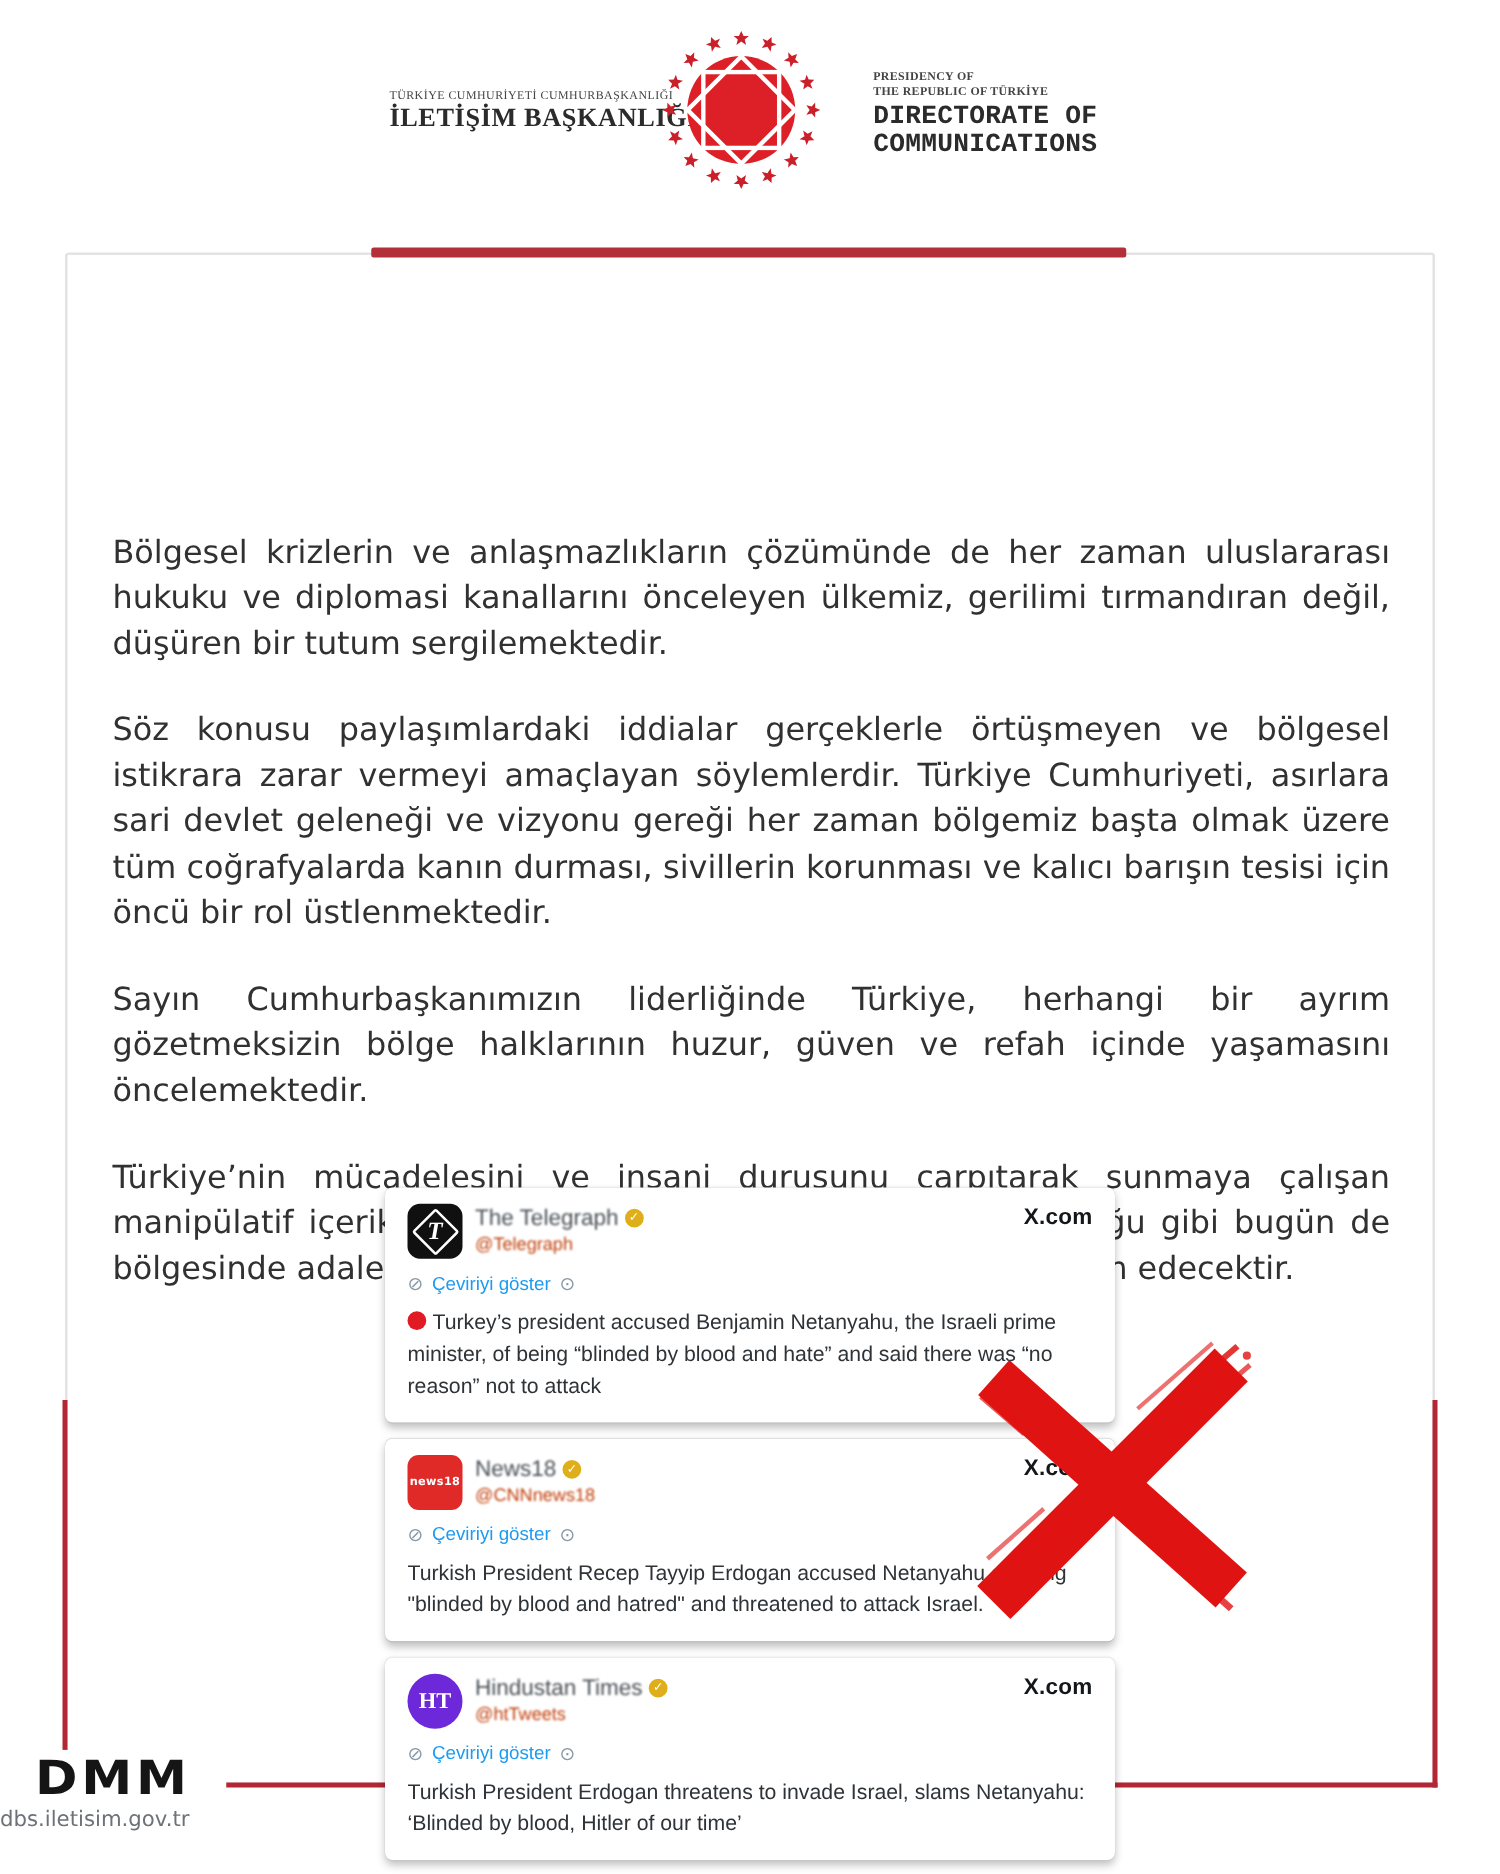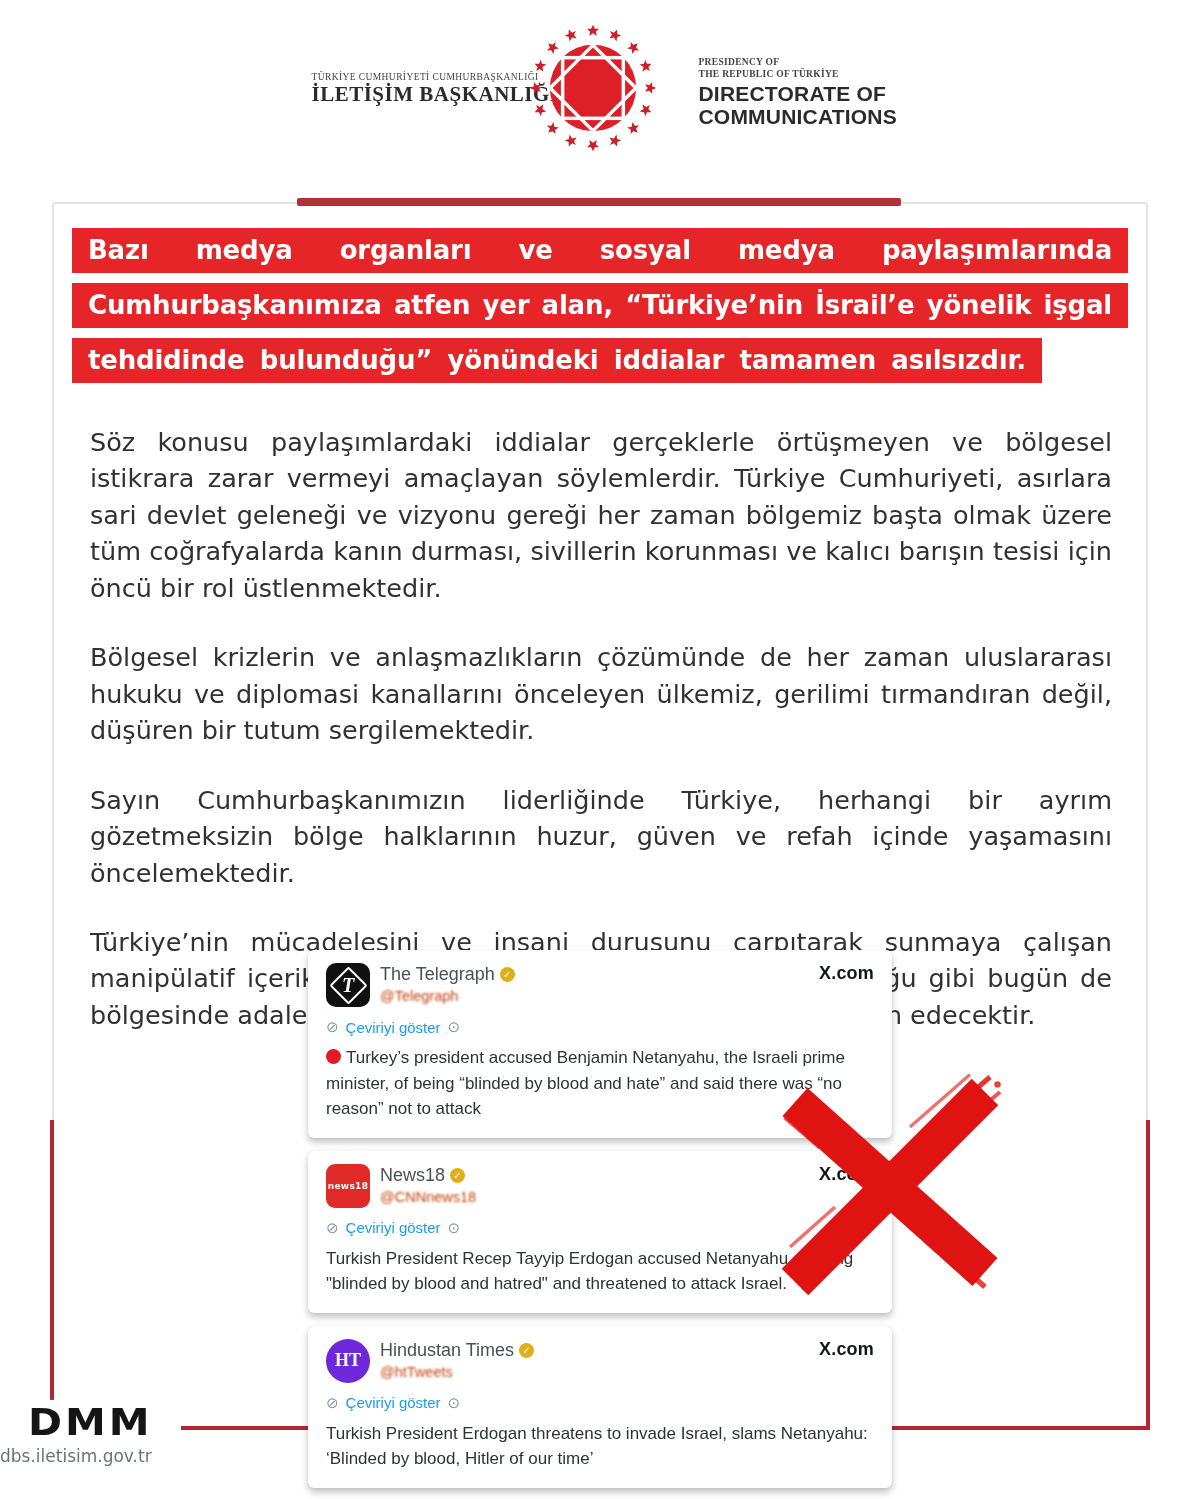--- a/index.html
+++ b/index.html
@@ -6,21 +6,21 @@
   body { background:#fff; font-family:"DejaVu Sans", sans-serif; }
   .page { position:relative; width:1200px; height:1499px; background:#ffffff; overflow:hidden; margin:0 auto; }
 
   
   .header { position:absolute; top:28px; left:0; width:100%; display:flex; justify-content:center; align-items:center; gap:26px; }
   .h-left { width:195px; text-align:left; color:#2f2f2f; margin-top:-18px; }
   .h-left .small { font-family:"Liberation Serif", serif; font-size:9.5px; letter-spacing:0.4px; white-space:nowrap; color:#444; }
   .h-left .large { font-family:"Liberation Serif", serif; font-size:21px; font-weight:700; letter-spacing:0.5px; white-space:nowrap; color:#2b2b2b; }
   .h-right { width:190px; text-align:left; color:#2f2f2f; margin-top:-10px; }
   .h-right .small { font-family:"Liberation Serif", serif; font-size:9.5px; font-weight:700; letter-spacing:0.3px; color:#444; line-height:1.25; }
-  .h-right .large { font-family:Liberation Sans, sans-serif; font-size:21px; font-weight:700; color:#2b2b2b; line-height:1.08; margin-top:2px; letter-spacing:0.2px; }
+  .h-right .large { font-family:Liberation Mono, monospace; font-size:21px; font-weight:700; color:#2b2b2b; line-height:1.08; margin-top:2px; letter-spacing:0.2px; }
   .emblem-wrap { width:140px; height:140px; }
 
   
   .frame { position:absolute; left:52px; top:202px; width:1096px; height:1226px; border:2px solid #e3e3e3; border-radius:3px; }
   .top-bar { position:absolute; left:297px; top:198px; width:604px; height:8px; background:#b33038; border-radius:2px; }
   .bracket-left { position:absolute; left:50px; top:1120px; width:348px; height:310px; border-left:4px solid #b22733; border-bottom:4px solid #b22733; }
   .bracket-right { position:absolute; left:802px; top:1120px; width:348px; height:310px; border-right:4px solid #b22733; border-bottom:4px solid #b22733; }
 
   
   .headline { position:absolute; left:72px; top:228px; width:1056px; }
@@ -116,29 +116,24 @@
         <div>COMMUNICATIONS</div>
       </div>
     </div>
   </div>
 
   <div class="frame"></div>
   <div class="top-bar"></div>
   <div class="bracket-left"></div>
   <div class="bracket-right"></div>
 
-  <div class="headline">
-    <div class="hl-line">Bazı medya organları ve sosyal medya paylaşımlarında</div>
-    <div class="hl-line">Cumhurbaşkanımıza atfen yer alan, “Türkiye’nin İsrail’e yönelik işgal</div>
-    <div class="hl-line narrow">tehdidinde bulunduğu” yönündeki iddialar tamamen asılsızdır.</div>
-  </div>
 
   <div class="body-text">
+    <p>Bölgesel krizlerin ve anlaşmazlıkların çözümünde de her zaman uluslararası hukuku ve diplomasi kanallarını önceleyen ülkemiz, gerilimi tırmandıran değil, düşüren bir tutum sergilemektedir.</p>
     <p>Söz konusu paylaşımlardaki iddialar gerçeklerle örtüşmeyen ve bölgesel istikrara zarar vermeyi amaçlayan söylemlerdir. Türkiye Cumhuriyeti, asırlara sari devlet geleneği ve vizyonu gereği her zaman bölgemiz başta olmak üzere tüm coğrafyalarda kanın durması, sivillerin korunması ve kalıcı barışın tesisi için öncü bir rol üstlenmektedir.</p>
-    <p>Bölgesel krizlerin ve anlaşmazlıkların çözümünde de her zaman uluslararası hukuku ve diplomasi kanallarını önceleyen ülkemiz, gerilimi tırmandıran değil, düşüren bir tutum sergilemektedir.</p>
     <p>Sayın Cumhurbaşkanımızın liderliğinde Türkiye, herhangi bir ayrım gözetmeksizin bölge halklarının huzur, güven ve refah içinde yaşamasını öncelemektedir.</p>
     <p>Türkiye’nin mücadelesini ve insani duruşunu çarpıtarak sunmaya çalışan manipülatif içeriklere itibar edilmemelidir. Ülkemiz, dün olduğu gibi bugün de bölgesinde adaletin, barışın ve sağduyunun sesi olmaya devam edecektir.</p>
   </div>
 
   <div class="tweets">
 
     <div class="tweet-card">
       <div class="t-head">
         <div class="avatar av-tg">
           <span class="tg-diamond"></span>

